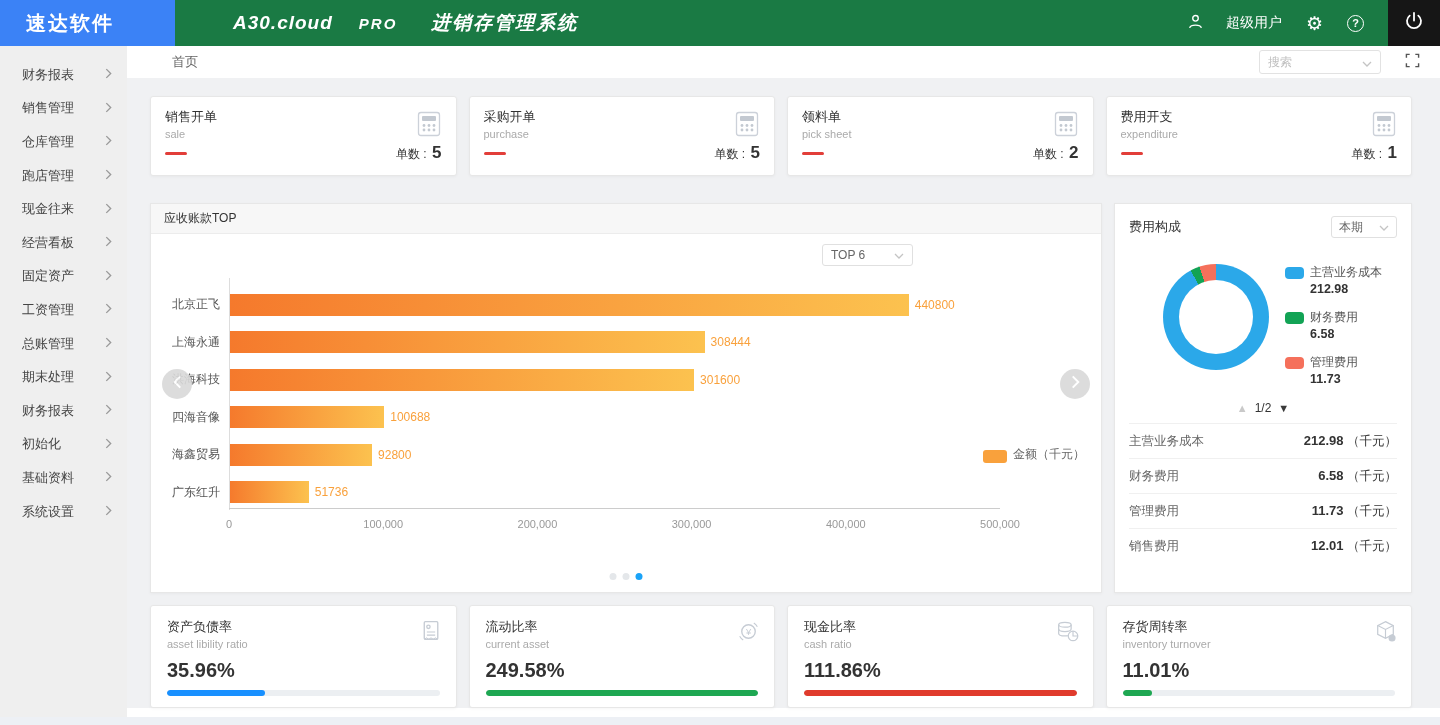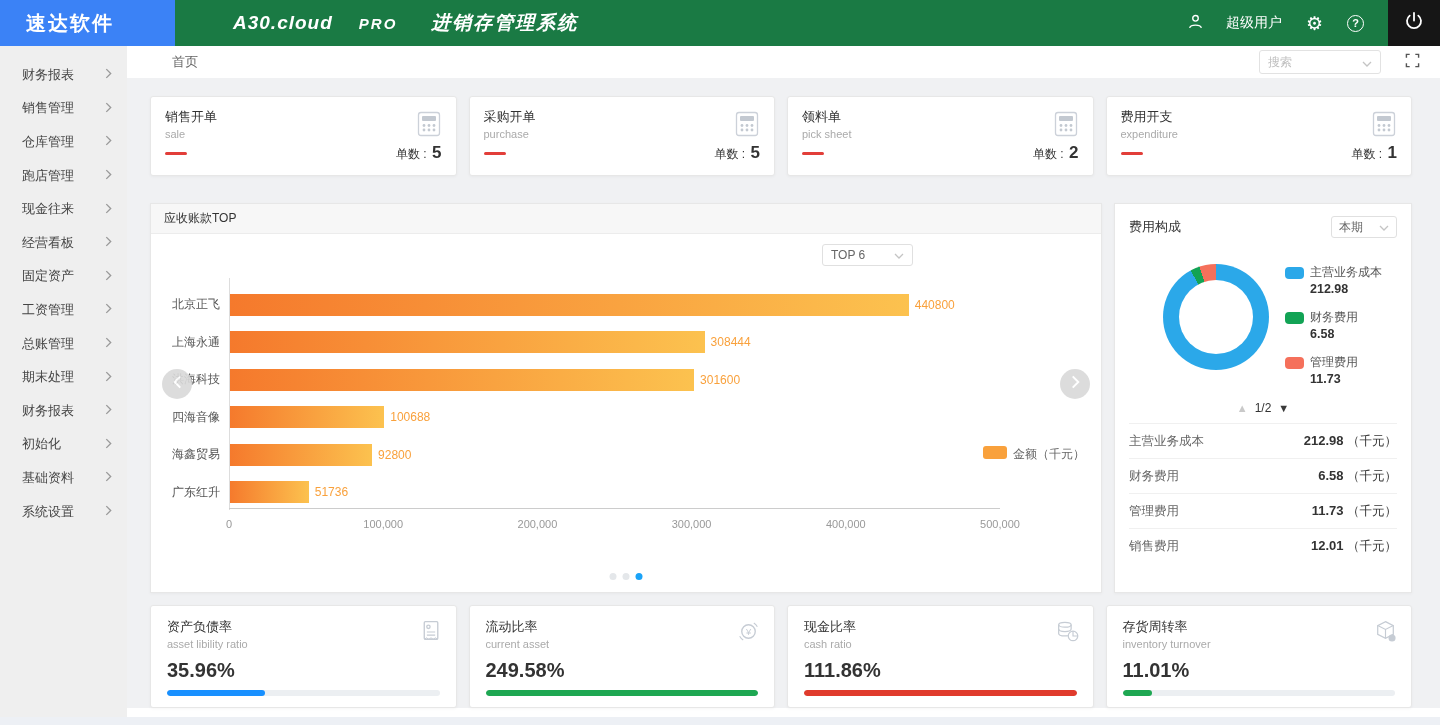--- a/index.html
+++ b/index.html
@@ -56,21 +56,21 @@
   .bars-area { position:absolute; top:52px; left:0; right:101px; }
   .bar-row { height:37.5px; display:flex; align-items:center; }
   .bar-label { width:78px; padding-right:9px; text-align:right; font-size:12px; color:#555; flex-shrink:0; }
   .bar-track { flex:1; display:flex; align-items:center; height:22px; }
   .bar-fill { height:100%; background:linear-gradient(90deg,#f5792c,#fcc24f); }
   .bar-value { font-size:12px; color:#f9a13c; margin-left:6px; white-space:nowrap; }
   .y-axis-line { position:absolute; left:78px; top:44px; bottom:82px; border-left:1px solid #ddd; }
   .x-axis-line { position:absolute; left:78px; right:101px; bottom:83px; border-top:1px solid #ccc; }
   .x-ticks { position:absolute; left:78px; right:101px; bottom:60px; height:14px; }
   .x-tick { position:absolute; transform:translateX(-50%); font-size:11px; color:#999; white-space:nowrap; }
-  .chart-legend { position:absolute; right:16px; top:212px; display:flex; align-items:flex-start; gap:6px; font-size:12px; color:#666; }
+  .chart-legend { position:absolute; right:16px; top:212px; display:flex; align-items:flex-end; gap:6px; font-size:12px; color:#666; }
   .legend-pill { width:24px; height:13px; border-radius:3px; background:#f9a13c; }
   .nav-arrow { position:absolute; top:135px; width:30px; height:30px; border-radius:50%; background:#d9d9d9; cursor:pointer; display:flex; align-items:center; justify-content:center; opacity:0.9; }
   .nav-arrow.left { left:11px; }
   .nav-arrow.right { right:11px; }
   .dots { position:absolute; bottom:12px; left:50%; transform:translateX(-50%); display:flex; gap:6px; }
   .dot { width:7px; height:7px; border-radius:50%; background:#e4e7ea; cursor:pointer; }
   .dot.active { background:#1aa3f8; }
 
   
   .expense-card { padding:12px 14px; display:flex; flex-direction:column; }

